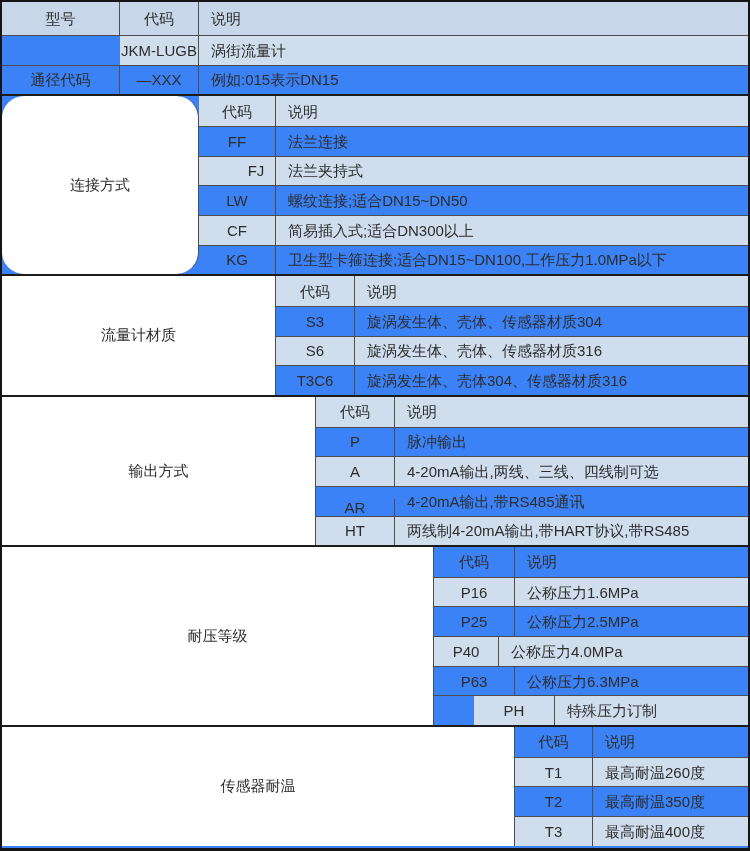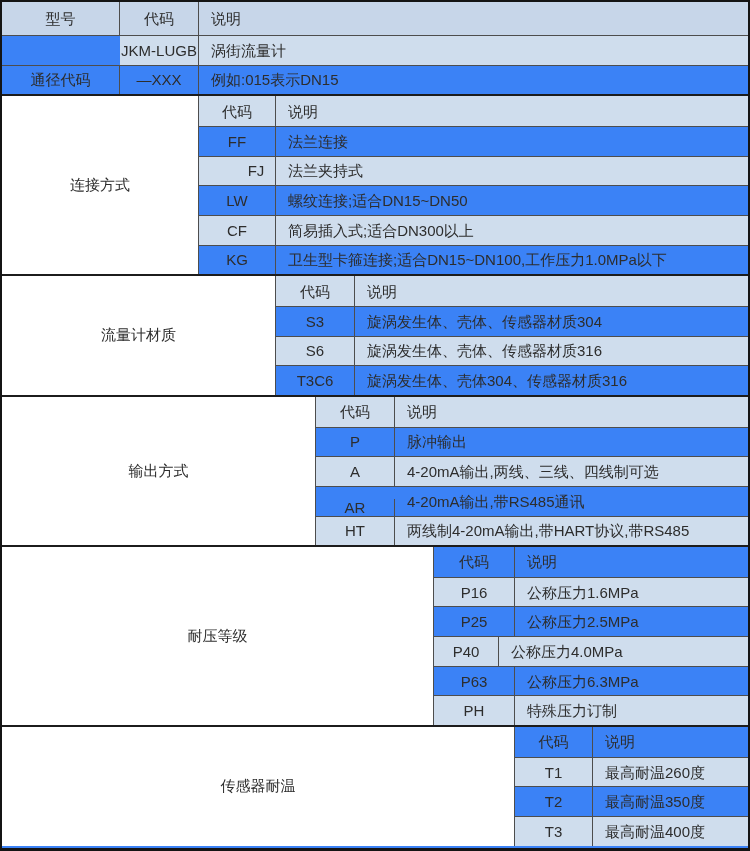--- a/index.html
+++ b/index.html
@@ -64,21 +64,21 @@
       </div>
       <div class="trow sep1">
         <div class="cell c-center vline" style="width: 118px;">通径代码</div>
         <div class="cell c-center vline" style="width: 79px;">—XXX</div>
         <div class="cell c-desc">例如:015表示DN15</div>
       </div>
     </div>
 
   <div id="sections">
       <div class="section">
-        <div class="sec-label" style="width: 197px;">连接方式</div>
+        <div class="sec-label" style="width: 197px; border-radius: 22px;">连接方式</div>
         <div class="sec-rows">
           <div class="trow">
             <div class="cell c-center vline blue" style="width: 77px;">代码</div>
             <div class="cell c-desc blue">说明</div>
           </div>
           <div class="trow">
             <div class="cell c-center vline" style="width: 77px;">FF</div>
             <div class="cell c-desc">法兰连接</div>
           </div>
           <div class="trow">
@@ -162,21 +162,21 @@
           </div>
           <div class="trow">
             <div class="cell c-center vline blue" style="width: 65px;">P40</div>
             <div class="cell c-desc blue">公称压力4.0MPa</div>
           </div>
           <div class="trow">
             <div class="cell c-center vline" style="width: 81px;">P63</div>
             <div class="cell c-desc">公称压力6.3MPa</div>
           </div>
           <div class="trow">
-            <div class="cell c-center vline blue" style="width: 81px;">PH</div>
+            <div class="cell c-center vline blue" style="width: 81px; margin-left: 40px;">PH</div>
             <div class="cell c-desc blue">特殊压力订制</div>
           </div>
         </div>
       </div>
       <div class="section">
         <div class="sec-label" style="width: 513px;">传感器耐温</div>
         <div class="sec-rows">
           <div class="trow">
             <div class="cell c-center vline" style="width: 78px;">代码</div>
             <div class="cell c-desc">说明</div>

